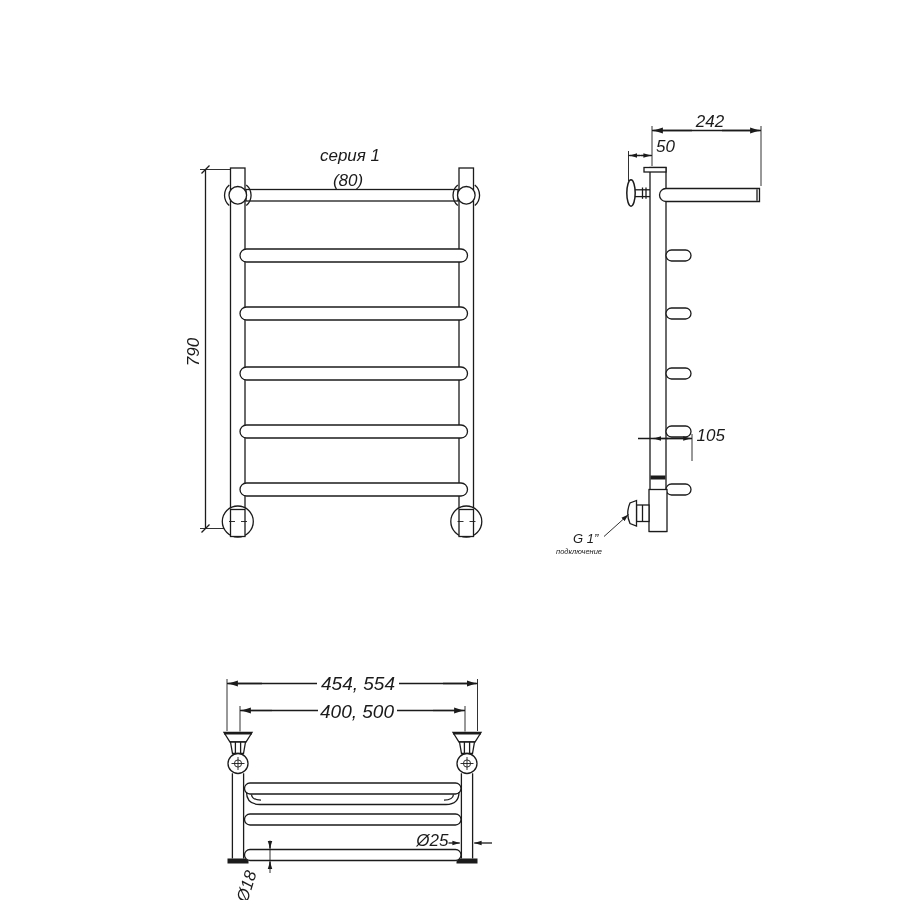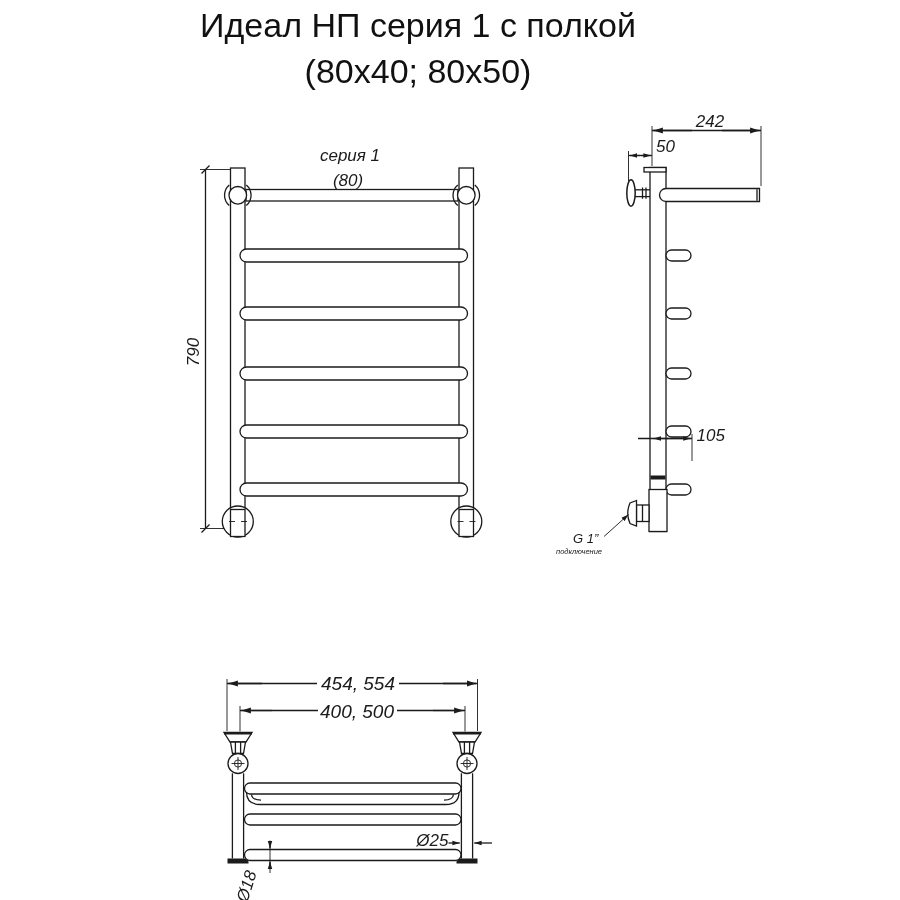--- a/index.html
+++ b/index.html
@@ -17,24 +17,20 @@
   .dim{font-size:17px;}
   .dim-lg{font-size:19px;}
   .dim-sm{font-size:13px;}
   .micro{font-size:7.5px;}
 </style>
 </head>
 <body>
 
 <div class="page">
 
-  <div class="title">
-    <div>Идеал НП серия 1 с полкой</div>
-    <div>(80x40; 80x50)</div>
-  </div>
 
   <svg width="900" height="900" viewBox="0 0 900 900">
     <defs>
       <marker id="arr" viewBox="0 0 10 8" refX="9.3" refY="4" markerWidth="10" markerHeight="8" orient="auto-start-reverse" markerUnits="userSpaceOnUse">
         <path d="M0,0.9 L9.3,4 L0,7.1 Z" fill="#1b1b1b"></path>
       </marker>
       <marker id="arrs" viewBox="0 0 8 6" refX="7.4" refY="3" markerWidth="8" markerHeight="6" orient="auto-start-reverse" markerUnits="userSpaceOnUse">
         <path d="M0,0.7 L7.4,3 L0,5.3 Z" fill="#1b1b1b"></path>
       </marker>
     </defs>

